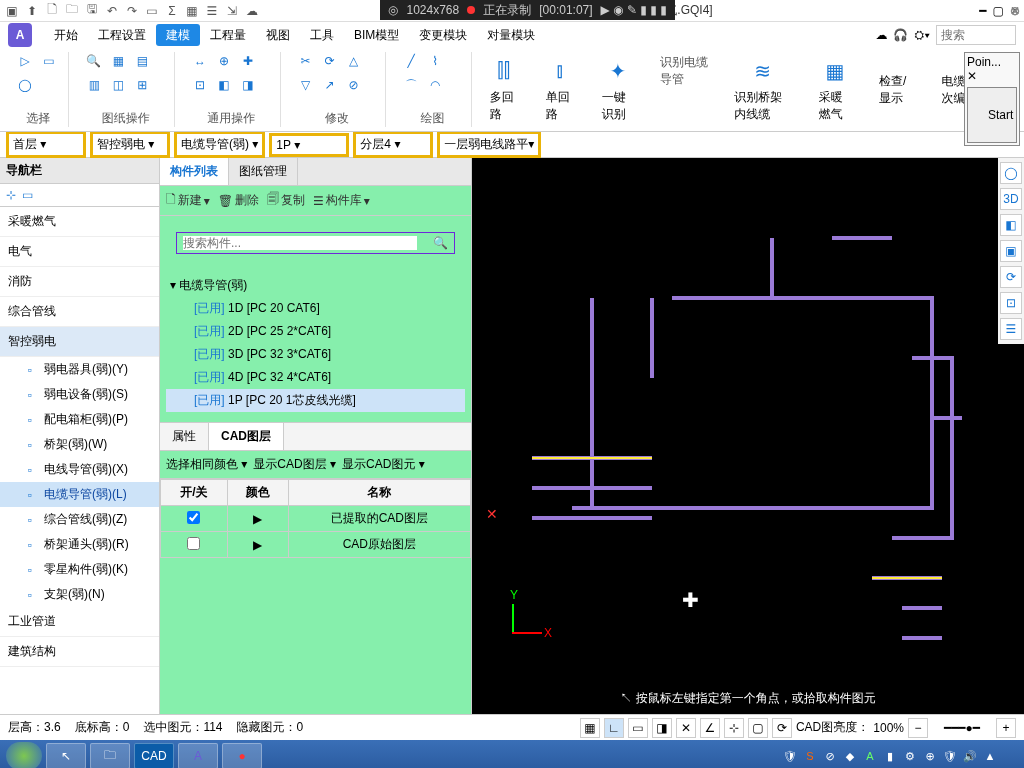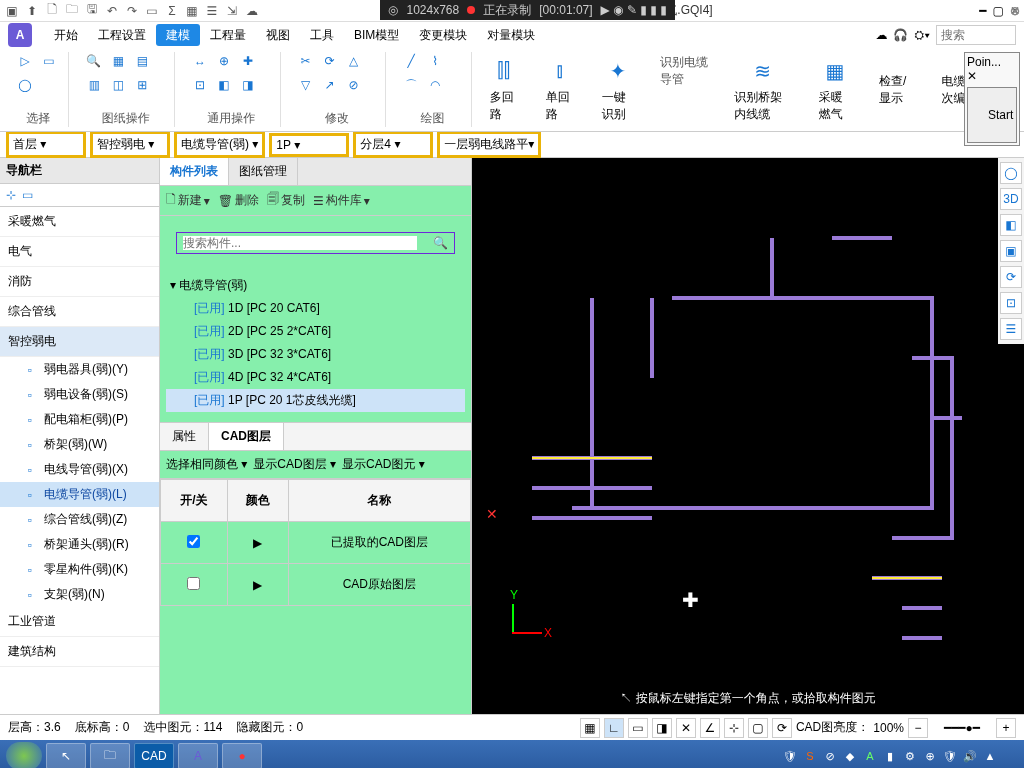--- a/index.html
+++ b/index.html
@@ -48,21 +48,21 @@
 .tree .node { padding:3px 4px; cursor:pointer; }
 .tree .leaf { padding:3px 4px 3px 28px; cursor:pointer; }
 .tree .leaf.sel { background:#cde3f8; }
 .tree .tag { color:#1976d2; }
 .proptabs { display:flex; border-top:1px solid #ccc; border-bottom:1px solid #ccc; background:#f4f4f4; margin-top:6px; }
 .proptab { padding:5px 12px; cursor:pointer; border-right:1px solid #ccc; }
 .proptab.active { background:#fff; font-weight:bold; }
 .filterbar { padding:5px 6px; border-bottom:1px solid #ccc; display:flex; gap:6px; flex-wrap:wrap; }
 .filterbar span { cursor:pointer; }
 .cadtable { border-collapse:collapse; width:100%; }
-.cadtable th, .cadtable td { border:1px solid #ccc; padding:12px 6px; text-align:center; }
+.cadtable th, .cadtable td { border:1px solid #ccc; padding:4px 6px; text-align:center; }
 .cadtable th { background:#f4f4f4; }
 .viewport { flex:1; background:#000; position:relative; }
 .viewport .axis { position:absolute; left:40px; bottom:80px; }
 .viewport .axis .y { position:absolute; width:2px; height:30px; background:#0f0; left:0; bottom:0; }
 .viewport .axis .x { position:absolute; height:2px; width:30px; background:#f00; left:0; bottom:0; }
 .viewport .hint { position:absolute; bottom:4px; left:0; right:0; text-align:center; color:#fff; background:rgba(0,0,0,.6); padding:3px; }
 .viewport .rtool { position:absolute; right:0; top:0; width:26px; background:#f4f4f4; display:flex; flex-direction:column; gap:4px; padding:4px 2px; }
 .viewport .rtool span { width:22px; height:22px; display:flex; align-items:center; justify-content:center; border:1px solid #ccc; background:#fff; cursor:pointer; color:#1976d2; }
 .cursor-cross { position:absolute; color:#fff; font-size:20px; }
 .statusbar { height:26px; background:#fff; border-top:1px solid #ccc; display:flex; align-items:center; padding:9px 8px; gap:14px; }

